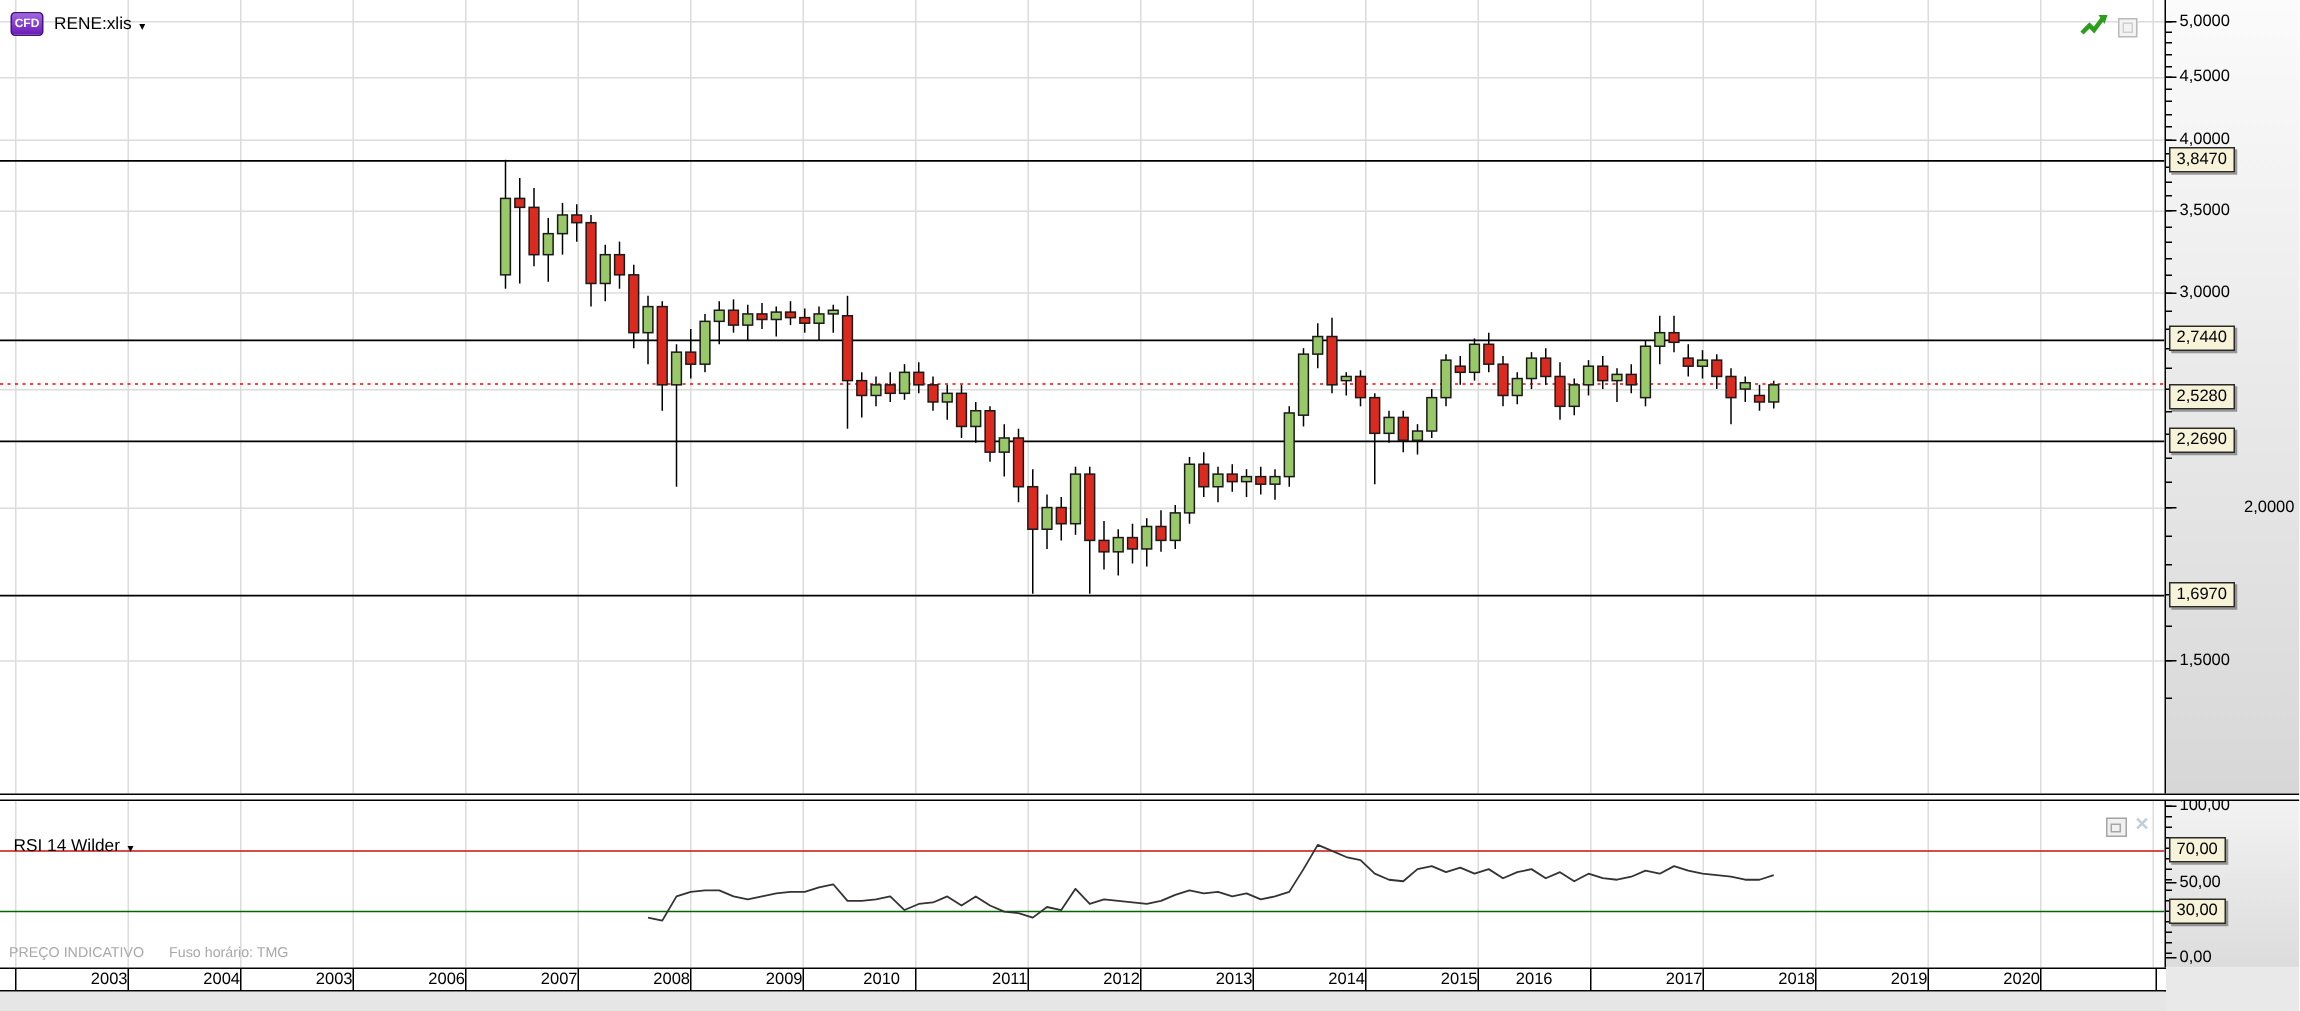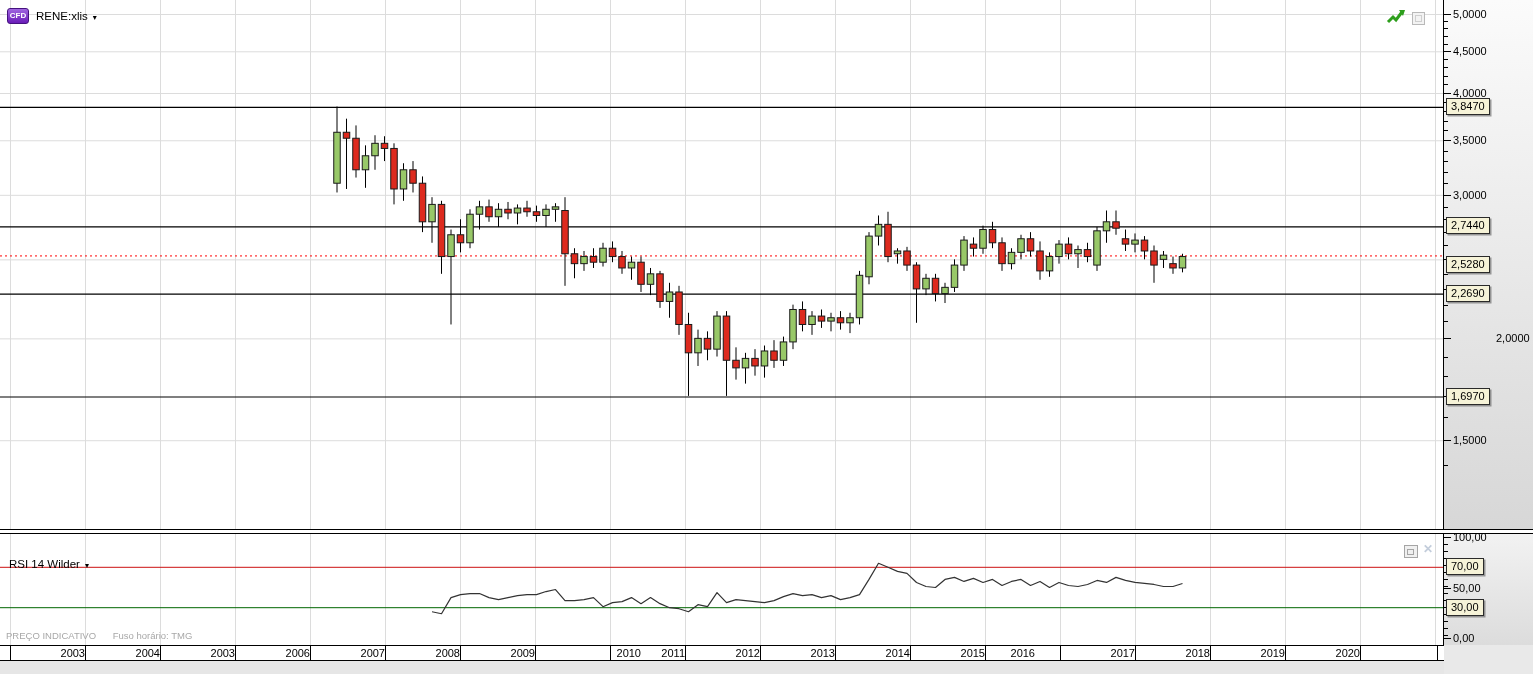--- a/index.html
+++ b/index.html
@@ -414,21 +414,21 @@
   </div>
 
   <div class="time-axis" id="time-axis">
       <div class="year-cell" style="left: 10px; width: 75px;">2003</div>
       <div class="year-cell" style="left: 85px; width: 75px;">2004</div>
       <div class="year-cell" style="left: 160px; width: 75px;">2003</div>
       <div class="year-cell" style="left: 235px; width: 75px;">2006</div>
       <div class="year-cell" style="left: 310px; width: 75px;">2007</div>
       <div class="year-cell" style="left: 385px; width: 75px;">2008</div>
       <div class="year-cell" style="left: 460px; width: 75px;">2009</div>
-      <div class="year-cell" style="left: 566px; width: 75px;">2010</div>
+      <div class="year-cell" style="left: 525px; width: 75px;">2010</div>
       <div class="year-cell" style="left: 610px; width: 75px;">2011</div>
       <div class="year-cell" style="left: 685px; width: 75px;">2012</div>
       <div class="year-cell" style="left: 760px; width: 75px;">2013</div>
       <div class="year-cell" style="left: 835px; width: 75px;">2014</div>
       <div class="year-cell" style="left: 910px; width: 75px;">2015</div>
       <div class="year-cell" style="left: 960px; width: 75px;">2016</div>
       <div class="year-cell" style="left: 1060px; width: 75px;">2017</div>
       <div class="year-cell" style="left: 1135px; width: 75px;">2018</div>
       <div class="year-cell" style="left: 1210px; width: 75px;">2019</div>
       <div class="year-cell" style="left: 1285px; width: 75px;">2020</div>

